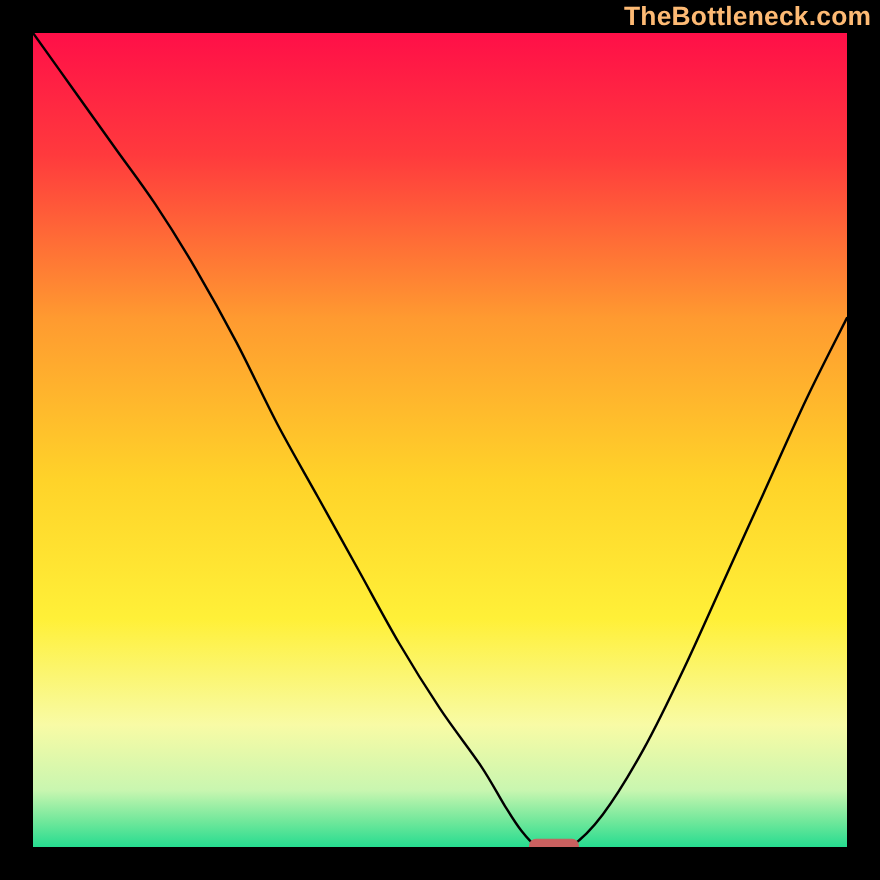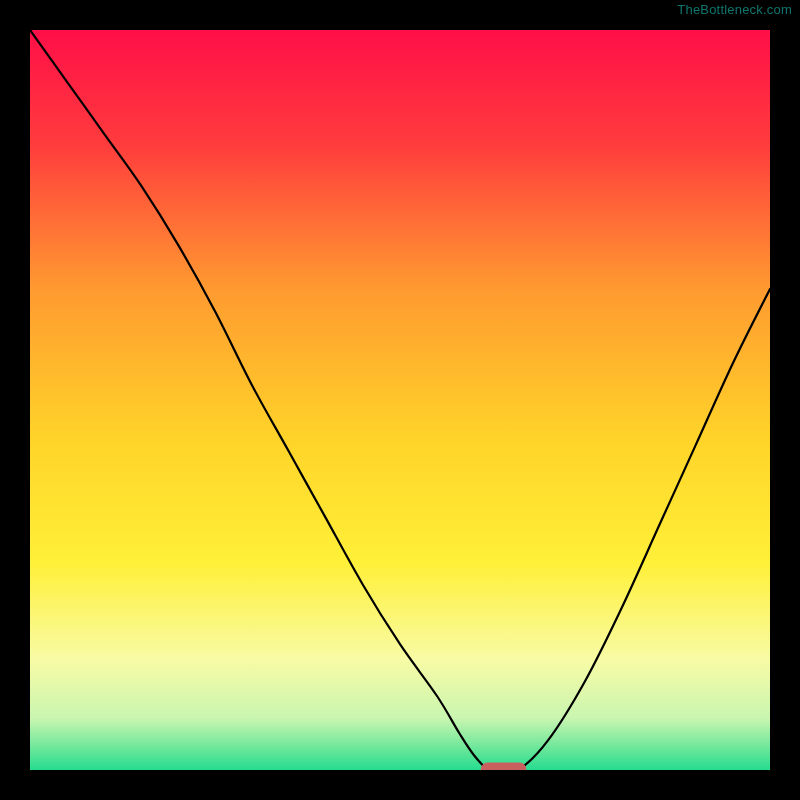--- a/index.html
+++ b/index.html
@@ -14,23 +14,23 @@
   .frame {
     position: relative;
     width: 800px;
     height: 800px;
     background: #000;
   }
   .watermark {
     position: absolute;
     top: 2px;
     right: 8px;
-    color: #0f766e;
-    font-size: 13px;
-    font-weight: 400;
+    color: #fdba74;
+    font-size: 24px;
+    font-weight: 700;
     letter-spacing: 0.2px;
     z-index: 10;
     user-select: none;
   }
   .plot-area {
     position: absolute;
     left: 30px;
     top: 30px;
     width: 740px;
     height: 740px;

